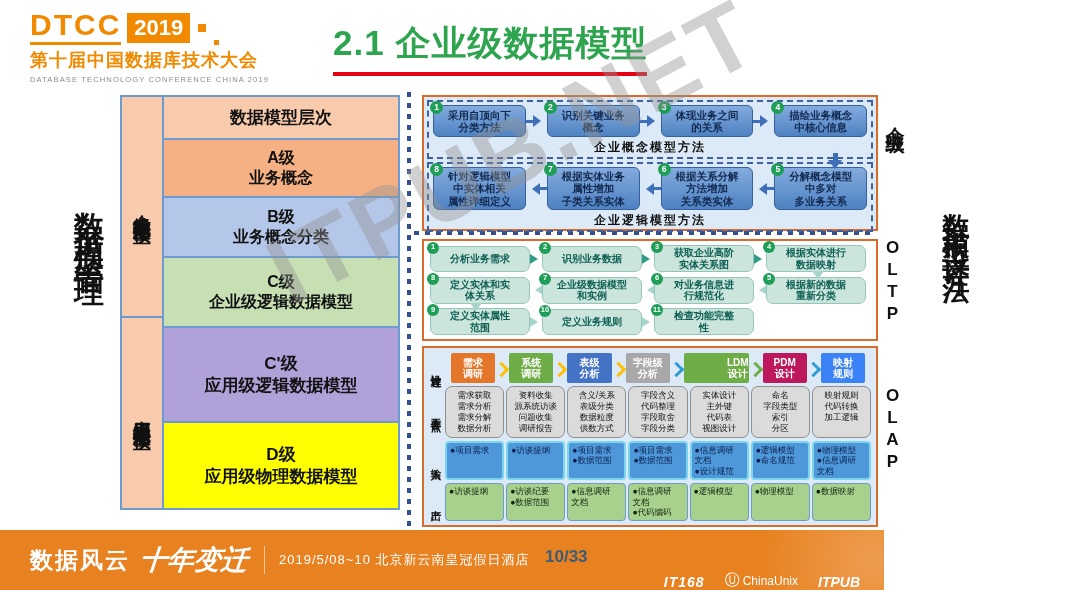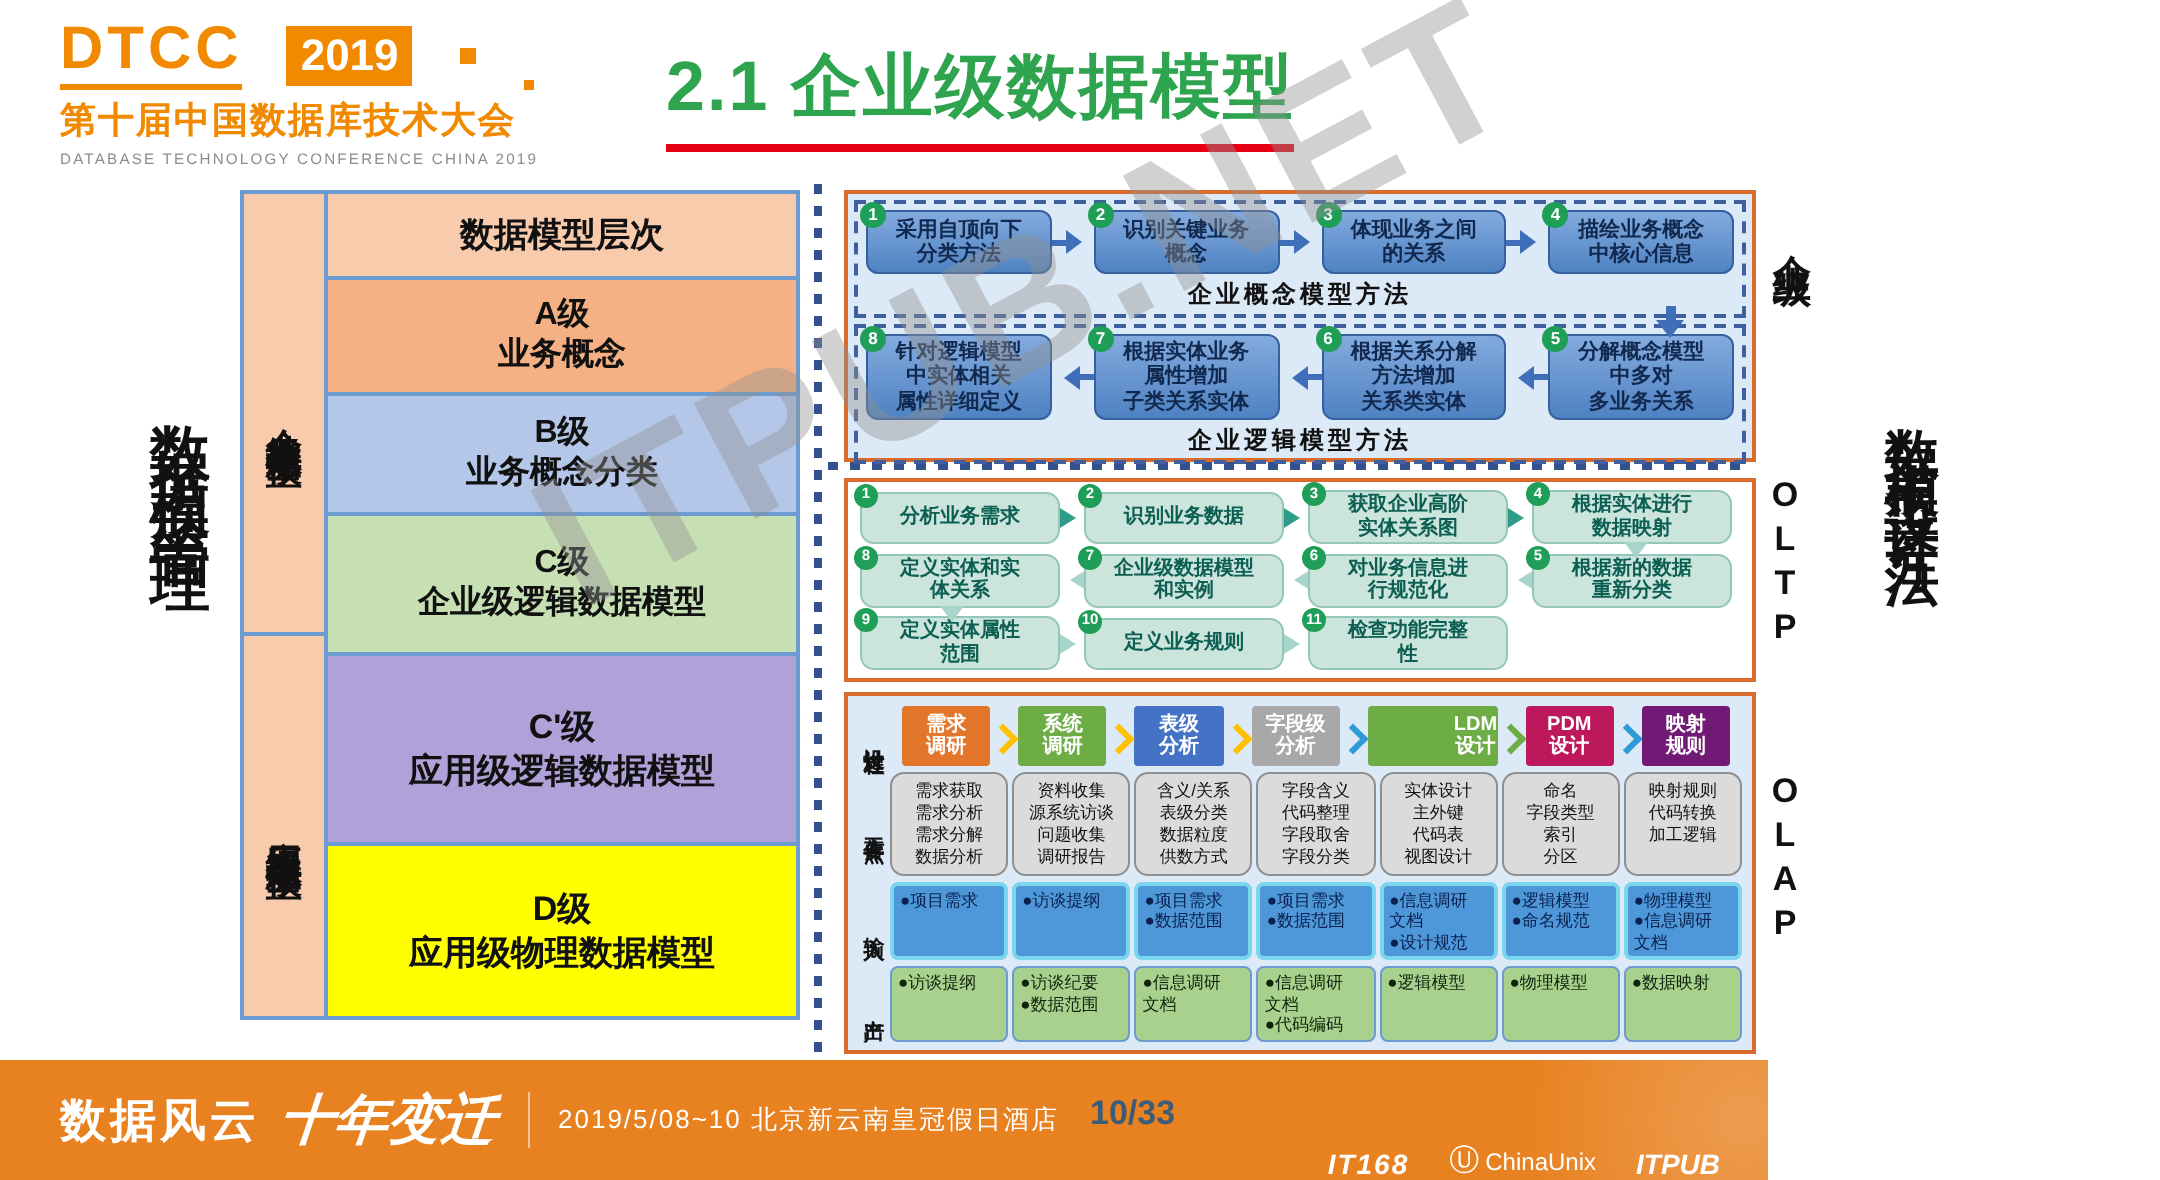--- a/index.html
+++ b/index.html
@@ -2,21 +2,21 @@
 <html><head>
 <meta charset="utf-8">
 <style>
   html,body{margin:0;padding:0;background:#fff;}
   #slide{position:relative;width:1080px;height:590px;background:#fff;overflow:hidden;
          font-family:"Liberation Sans","DejaVu Sans",sans-serif;color:#111;}
   .vtx{writing-mode:vertical-rl;text-orientation:upright;}
 
   
   .logo{position:absolute;left:30px;top:10px;}
-  .logo-row1{display:flex;align-items:center;gap:22px;}
+  .logo-row1{display:flex;align-items:center;gap:6px;}
   .logo-dtcc{font-size:30px;font-weight:bold;color:#F18A00;letter-spacing:2px;
              border-bottom:3px solid #F18A00;line-height:1;padding-bottom:2px;}
   .logo-year{background:#F18A00;color:#fff;font-weight:bold;font-size:22px;padding:0 7px;line-height:30px;}
   .logo-px1,.logo-px2{display:inline-block;background:#F18A00;}
   .logo-px1{width:8px;height:8px;margin-left:2px;}
   .logo-px2{width:5px;height:5px;margin-left:2px;align-self:flex-end;}
   .logo-cn{font-size:18px;font-weight:bold;color:#F18A00;letter-spacing:1px;margin-top:3px;}
   .logo-en{font-size:7.6px;color:#8C8C8C;letter-spacing:1.1px;margin-top:3px;}
   .title{position:absolute;left:333px;top:20px;margin:0;font-size:35px;font-weight:bold;color:#2EA44F;
          border-bottom:4px solid #E60012;padding-bottom:5px;letter-spacing:1px;}
@@ -292,21 +292,21 @@
             <div class="stage-box" style="background: rgb(110, 173, 70); padding-left: 43px;">LDM
 设计</div>
             <span class="stage-arrow" style="border-color: rgb(110, 173, 70);"></span>
           </div>
         <div class="stage-slot">
             <div class="stage-box" style="background: #be185d;">PDM
 设计</div>
             <span class="stage-arrow" style="border-color: rgb(46, 155, 214);"></span>
           </div>
         <div class="stage-slot">
-            <div class="stage-box" style="background: #701a75;">映射
+            <div class="stage-box" style="background: #3b82f6;">映射
 规则</div>
           </div>
       </div>
     </div>
     <div class="olap-row">
       <div class="olap-rowlabel vtx">工作要点</div>
       <div class="cells">
         <div class="cell pt-cell">需求获取
 需求分析
 需求分解

